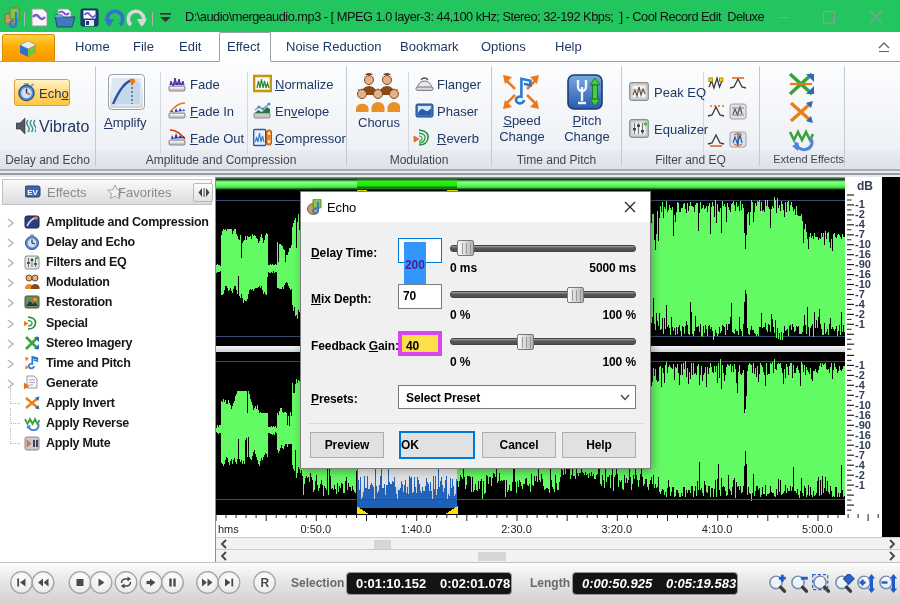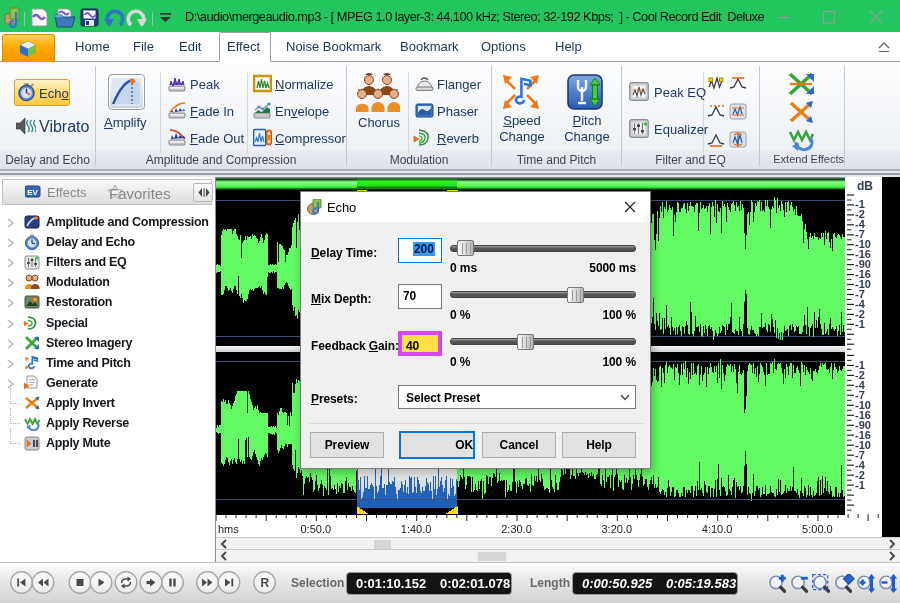--- a/index.html
+++ b/index.html
@@ -65,21 +65,21 @@
       <path d="M0 6 L8 10 L8 18 L0 14 Z" fill="#2f6fd0"></path>
       <path d="M16 6 L8 10 L8 18 L16 14 Z" fill="#7ac143"></path>
     </g>
       </svg>
   </div>
   <div class="abs nav" style="left:75px;top:7px;font-size:13px">Home</div>
   <div class="abs nav" style="left:133px;top:7px;font-size:13px">File</div>
   <div class="abs nav" style="left:179px;top:7px;font-size:13px">Edit</div>
   <div class="abs" style="left:219px;top:0;width:52px;height:30px;background:#fff;border:1px solid #98a0a8;border-bottom:1px solid #fff;border-radius:2px 2px 0 0"></div>
   <div class="abs nav" style="left:227px;top:7px;font-size:13px">Effect</div>
-  <div class="abs nav" style="left:286px;top:7px;font-size:13px">Noise Bookmark</div>
+  <div class="abs nav" style="left:286px;top:7px;font-size:13px">Noise Reduction</div>
   <div class="abs nav" style="left:400px;top:7px;font-size:13px">Bookmark</div>
   <div class="abs nav" style="left:481px;top:7px;font-size:13px">Options</div>
   <div class="abs nav" style="left:555px;top:7px;font-size:13px">Help</div>
   <svg class="abs" style="left:876px;top:8px" width="16" height="14" viewBox="0 0 16 14">
       <path d="M3 8 L8 3 L13 8" fill="none" stroke="#666" stroke-width="1.3"></path>
       <path d="M3 11.5 h10" stroke="#666" stroke-width="1.1"></path>
     </svg>
 </div>
 
 <div class="abs" style="left:0;top:62px;width:900px;height:115px;background:linear-gradient(#fcfdfe,#eef1f5 75%,#e6eaef)">
@@ -131,21 +131,21 @@
   <path d="M21 6 v21" stroke="#444" stroke-width="1.2" stroke-dasharray="2 2"></path>
   <circle cx="21.5" cy="4" r="2.6" fill="#f07818"></circle>
 </svg>
 <div class="abs nav" style="left:104px;top:53px;font-size:13px"><span style="text-decoration:underline">A</span>mplify</div>
 
 <svg class="abs" style="left:168px;top:12px" width="19" height="19" viewBox="0 0 19 19">
   <rect x="1" y="12" width="16" height="5" rx="1" fill="#c8c8cc" stroke="#888"></rect>
       <rect x="2" y="13" width="14" height="1.6" fill="#f2f2f2"></rect>
   <path d="M2 11 l1-4 2 5 2-8 2 7 2-6 2 6 2-4 1 4" fill="#6a48c8" stroke="#4a2a9a" stroke-width="1"></path>
 </svg>
-<div class="abs nav" style="left:190px;top:15px;font-size:13px">Peak</div>
+<div class="abs nav" style="left:190px;top:15px;font-size:13px">Fade</div>
 <svg class="abs" style="left:168px;top:39px" width="19" height="19" viewBox="0 0 19 19">
   <rect x="1" y="12" width="16" height="5" rx="1" fill="#c8c8cc" stroke="#888"></rect>
       <rect x="2" y="13" width="14" height="1.6" fill="#f2f2f2"></rect>
   <path d="M2 11 q7-9 15-9" fill="none" stroke="#e87818" stroke-width="1.6"></path>
   <path d="M3 11 l1-2 2 3 2-5 2 4 2-4 2 3 2-2 1 2" fill="#2a3c9a"></path>
 </svg>
 <div class="abs nav" style="left:190px;top:42px;font-size:13px"><span style="text-decoration:underline">F</span>ade In</div>
 <svg class="abs" style="left:168px;top:66px" width="19" height="19" viewBox="0 0 19 19">
   <rect x="1" y="12" width="16" height="5" rx="1" fill="#c8c8cc" stroke="#888"></rect>
       <rect x="2" y="13" width="14" height="1.6" fill="#f2f2f2"></rect>
@@ -325,21 +325,21 @@
 <div class="abs" style="left:0;top:177px;width:216px;height:387px;background:#fff;border-right:1px solid #8a8f94">
   <div class="abs" style="left:2px;top:2px;width:210px;height:26px;background:linear-gradient(#fafafa,#dcdcdc);border:1px solid #c2c2c2">
     <svg class="abs" style="left:22px;top:5px" width="18" height="14" viewBox="0 0 18 14">
         <rect x="0" y="1" width="15" height="11" rx="2" fill="#3a66b0" stroke="#23427a"></rect>
         <text x="2.2" y="10" font-size="8" fill="#fff" font-family="Liberation Sans" font-weight="bold">EV</text>
       </svg>
     <div class="abs" style="left:44px;top:5px;font-size:13px;color:#8a8a8a">Effects</div>
     <svg class="abs" style="left:104px;top:4px" width="16" height="16" viewBox="0 0 16 16">
         <path d="M8 1 l2.2 4.6 5 .6 -3.7 3.4 1 5 -4.5 -2.5 -4.5 2.5 1 -5 L0.8 6.2 l5 -.6 z" fill="#f0f0f0" stroke="#a8a8a8"></path>
       </svg>
-    <div class="abs" style="left:106px;top:5px;font-size:15px;color:#8a8a8a">Favorites</div>
+    <div class="abs" style="left:115px;top:5px;font-size:13px;color:#8a8a8a">Favorites</div>
     <div class="abs" style="left:190px;top:3px;width:20px;height:19px;background:linear-gradient(#fdfdfd,#e2e2e2);border:1px solid #b8b8b8;border-radius:2px">
       <svg width="20" height="17" viewBox="0 0 20 17">
           <path d="M8 4 L4.5 8.5 L8 13 z M12 4 L15.5 8.5 L12 13 z" fill="#444"></path>
           <rect x="9.6" y="4" width="1" height="9" fill="#444"></rect>
         </svg>
     </div>
   </div>
   <div class="abs" style="left:0;top:36px;width:210px;height:330px;font-size:13px;color:#14181c;white-space:nowrap">
   <svg class="abs" style="left:6px;top:5.0px" width="9" height="10" viewBox="0 0 9 10">
         <path d="M2 1 L7 5 L2 9" fill="none" stroke="#b8b8b8" stroke-width="1.6"></path>
@@ -790,21 +790,21 @@
       <rect x="6" y="0" width="8" height="9" rx="1" fill="#8bc34a" stroke="#5a8a2a"></rect>
       <path d="M11 3 v9 a2.5 2.5 0 1 1 -1.6 -2.3" fill="none" stroke="#2a7ad4" stroke-width="1.8"></path>
     </svg>
     <div class="abs" style="left:26px;top:8px;font-weight:normal;font-size:13px">Echo</div>
     <svg class="abs" style="left:322px;top:8px" width="14" height="14" viewBox="0 0 14 14">
         <path d="M2 2 L12 12 M12 2 L2 12" stroke="#222" stroke-width="1.2"></path>
       </svg>
   </div>
   <div class="abs" style="left:10px;top:54px"><span style="text-decoration:underline">D</span>elay Time:</div>
   <div class="abs" style="left:97px;top:46px;width:44px;height:25px;background:#fff;border:1px solid #0078d7">
-      <span style="position:absolute;left:14px;top:3px;background:#3297fd;color:#0f172a;padding:0 1px">200</span>
+      <span style="position:absolute;left:5px;top:3px;background:#3297fd;color:#4c1d95;padding:16px 1px">200</span>
     </div>
   <div class="abs" style="left:10px;top:100px"><span style="text-decoration:underline">M</span>ix Depth:</div>
   <div class="abs" style="left:97px;top:92px;width:44px;height:25px;background:#fff;border:1px solid #7a7a7a">
       <span style="position:absolute;left:4px;top:4px">70</span>
     </div>
   <div class="abs" style="left:10px;top:147px">Feedback <span style="text-decoration:underline">G</span>ain:</div>
   <div class="abs" style="left:97px;top:139px;width:44px;height:25px;background:#fde047;border:4px solid #d946ef">
       <span style="position:absolute;left:4px;top:4px">40</span>
     </div>
   <div class="abs" style="left:149px;top:52.5px;width:186px;height:7px;border-radius:3px;background:linear-gradient(#a8a8a8,#585858 40%,#4e4e4e);border:1px solid #444"></div>
@@ -833,16 +833,16 @@
   <div class="abs" style="left:255px;top:163px;width:80px;text-align:right;font-size:12px">100 %</div>
   <div class="abs" style="left:10px;top:200px"><span style="text-decoration:underline">P</span>resets:</div>
   <div class="abs" style="left:97px;top:193px;width:238px;height:24px;background:#fff;border:1px solid #7a7a7a">
     <span style="position:absolute;left:7px;top:5px;font-weight:bold">Select Preset</span>
     <svg style="position:absolute;right:5px;top:8px" width="10" height="7" viewBox="0 0 10 7">
         <path d="M1 1 L5 5.5 L9 1" fill="none" stroke="#444" stroke-width="1.3"></path>
       </svg>
   </div>
   <div class="abs" style="left:8px;top:231px;width:335px;height:1px;background:#d8d8d8"></div>
   <div class="abs" style="left:9px;top:240px;width:74px;height:26px;background:#e1e1e1;border:1px solid #adadad;text-align:center;line-height:24px">Preview</div>
-  <div class="abs" style="left:98px;top:239px;width:76px;height:28px;background:#e1e1e1;border:2px solid #0078d7;text-align:right;line-height:24px">OK</div>
+  <div class="abs" style="left:98px;top:239px;width:76px;height:28px;background:#e1e1e1;border:2px solid #0078d7;text-align:left;line-height:24px">OK</div>
   <div class="abs" style="left:181px;top:240px;width:74px;height:26px;background:#e1e1e1;border:1px solid #adadad;text-align:center;line-height:24px">Cancel</div>
   <div class="abs" style="left:261px;top:240px;width:74px;height:26px;background:#e1e1e1;border:1px solid #adadad;text-align:center;line-height:24px">Help</div>
 </div>
 
 </body></html>

